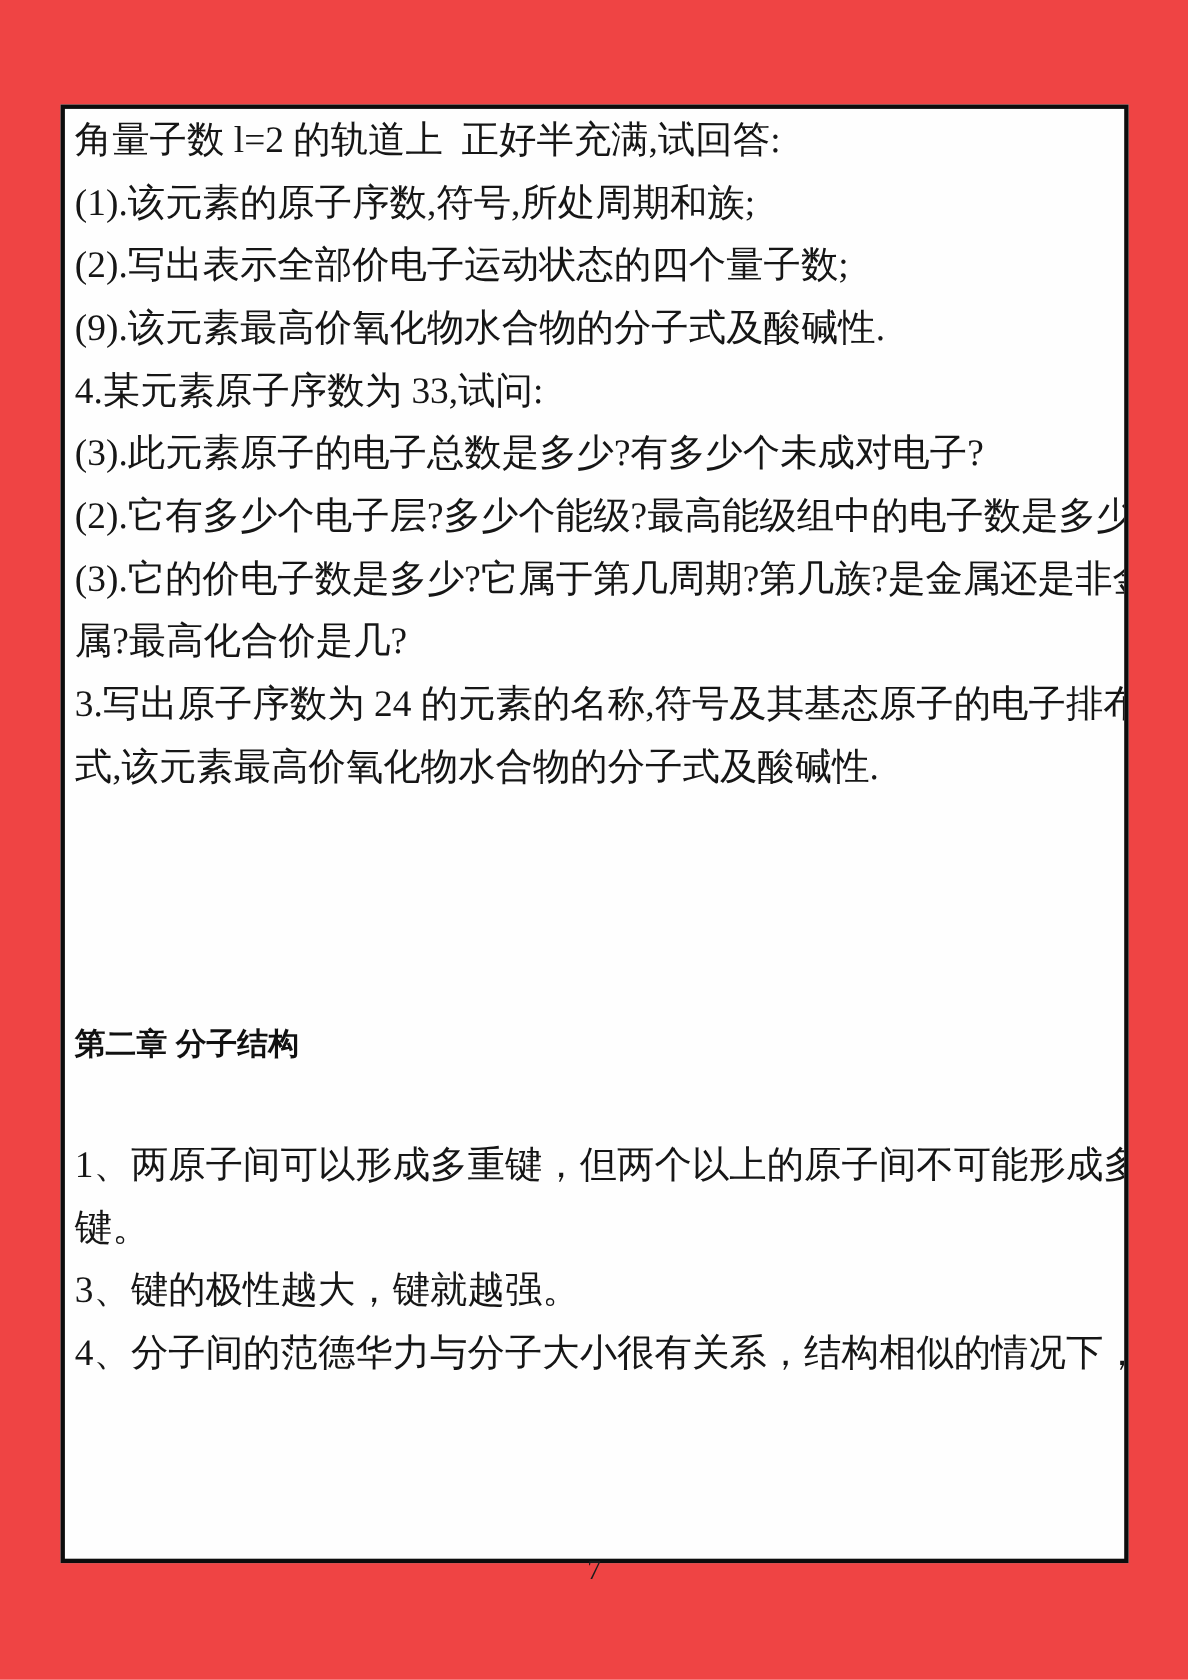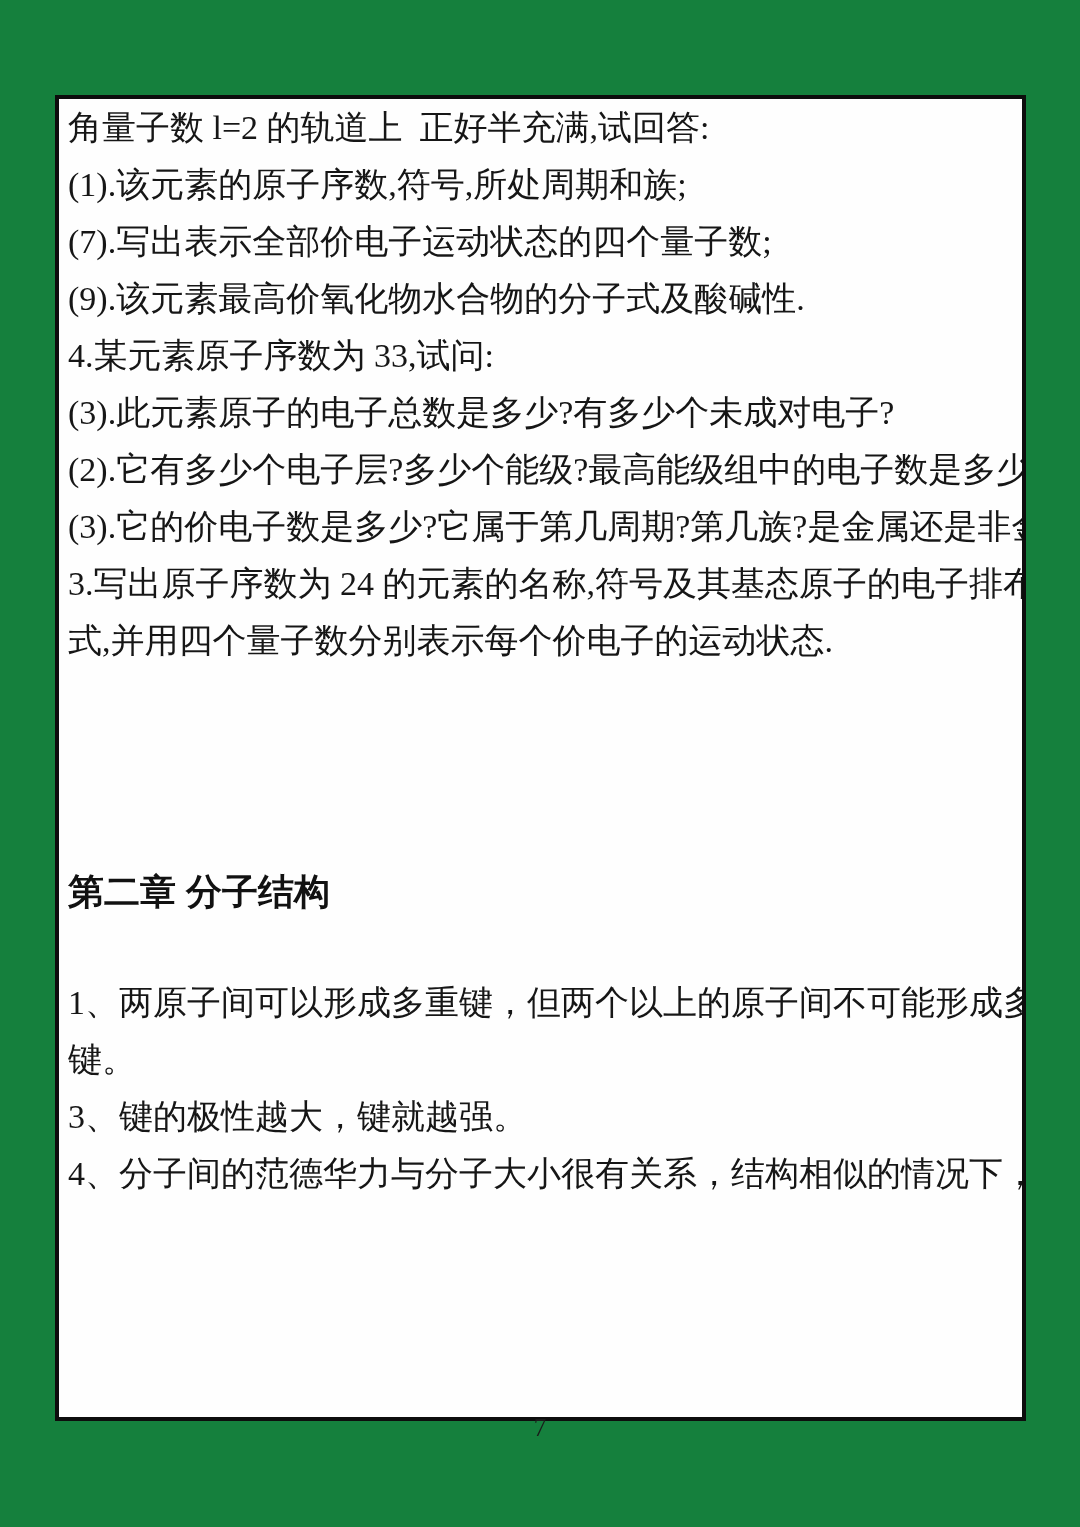--- a/index.html
+++ b/index.html
@@ -11,21 +11,21 @@
     position: relative;
     width: 1080px;
     height: 1527px;
     font-family: "Liberation Serif", "DejaVu Serif", serif;
     color: #141414;
     overflow: hidden;
   }
   .sheet {
     position: absolute;
     inset: 0;
-    background: #15803d;
+    background: #ef4444;
   }
   .content-box {
     position: absolute;
     left: 55px;
     top: 95px;
     width: 971px;
     height: 1326px;
     box-sizing: border-box;
     border: 4px solid #0d0d0d;
     padding: 0 6px 0 9px;
@@ -38,21 +38,21 @@
     line-height: 57px;
     white-space: pre;
     color: #161616;
   }
   .gap-large { height: 194px; }
   .gap-small { height: 54px; }
   .chapter {
     margin: 0;
     font-family: "Liberation Sans", "DejaVu Sans", sans-serif;
     font-weight: 700;
-    font-size: 36px;
+    font-size: 28px;
     line-height: 57px;
     white-space: pre;
     color: #111111;
   }
   .page-number {
     position: absolute;
     left: 0;
     right: 0;
     top: 1414px;
     text-align: center;
@@ -63,28 +63,29 @@
 </style>
 </head>
 <body>
 
 <div class="sheet">
 
   <div class="content-box">
 
     <p class="line">角量子数 l=2 的轨道上  正好半充满,试回答:</p>
     <p class="line">(1).该元素的原子序数,符号,所处周期和族;</p>
-    <p class="line">(7).写出表示全部价电子运动状态的四个量子数;</p>
+    <p class="line">(2).写出表示全部价电子运动状态的四个量子数;</p>
     <p class="line">(9).该元素最高价氧化物水合物的分子式及酸碱性.</p>
     <p class="line">4.某元素原子序数为 33,试问:</p>
     <p class="line">(3).此元素原子的电子总数是多少?有多少个未成对电子?</p>
     <p class="line">(2).它有多少个电子层?多少个能级?最高能级组中的电子数是多少?</p>
     <p class="line">(3).它的价电子数是多少?它属于第几周期?第几族?是金属还是非金</p>
+    <p class="line">属?最高化合价是几?</p>
     <p class="line">3.写出原子序数为 24 的元素的名称,符号及其基态原子的电子排布</p>
-    <p class="line">式,并用四个量子数分别表示每个价电子的运动状态.</p>
+    <p class="line">式,该元素最高价氧化物水合物的分子式及酸碱性.</p>
 
     <div class="gap-large"></div>
 
     <h2 class="chapter">第二章 分子结构</h2>
 
     <div class="gap-small"></div>
 
     <p class="line">1、两原子间可以形成多重键，但两个以上的原子间不可能形成多重</p>
     <p class="line">键。</p>
     <p class="line">3、键的极性越大，键就越强。</p>

